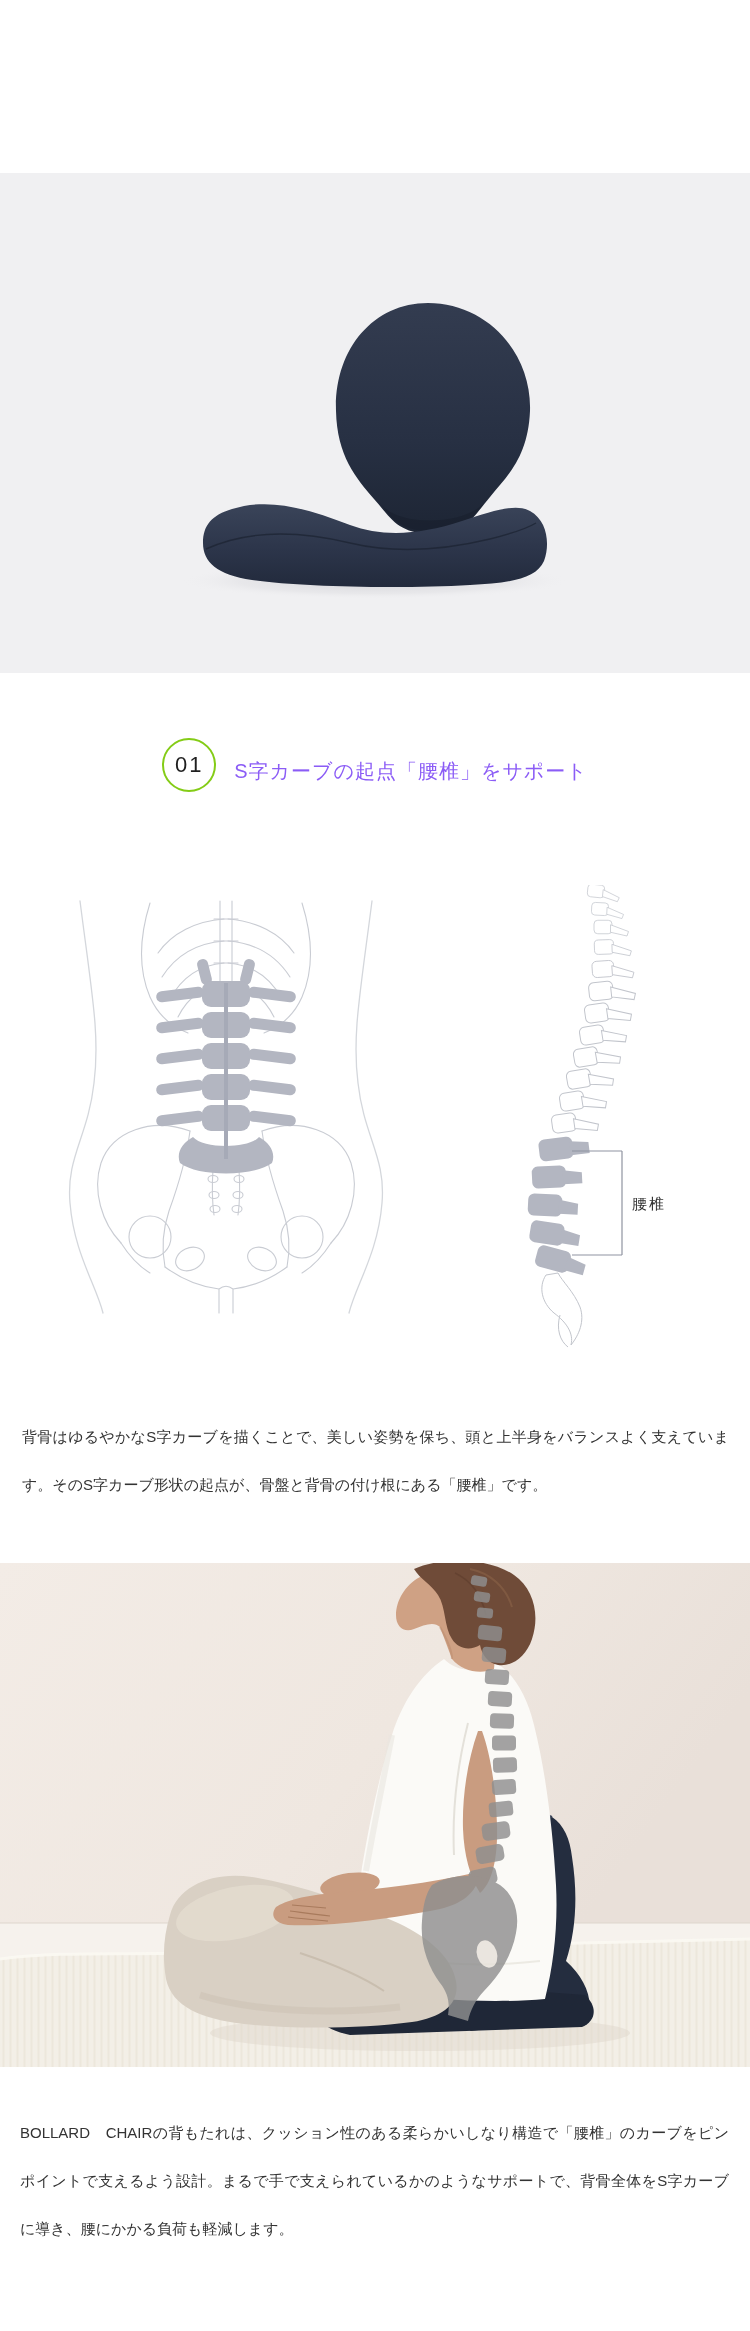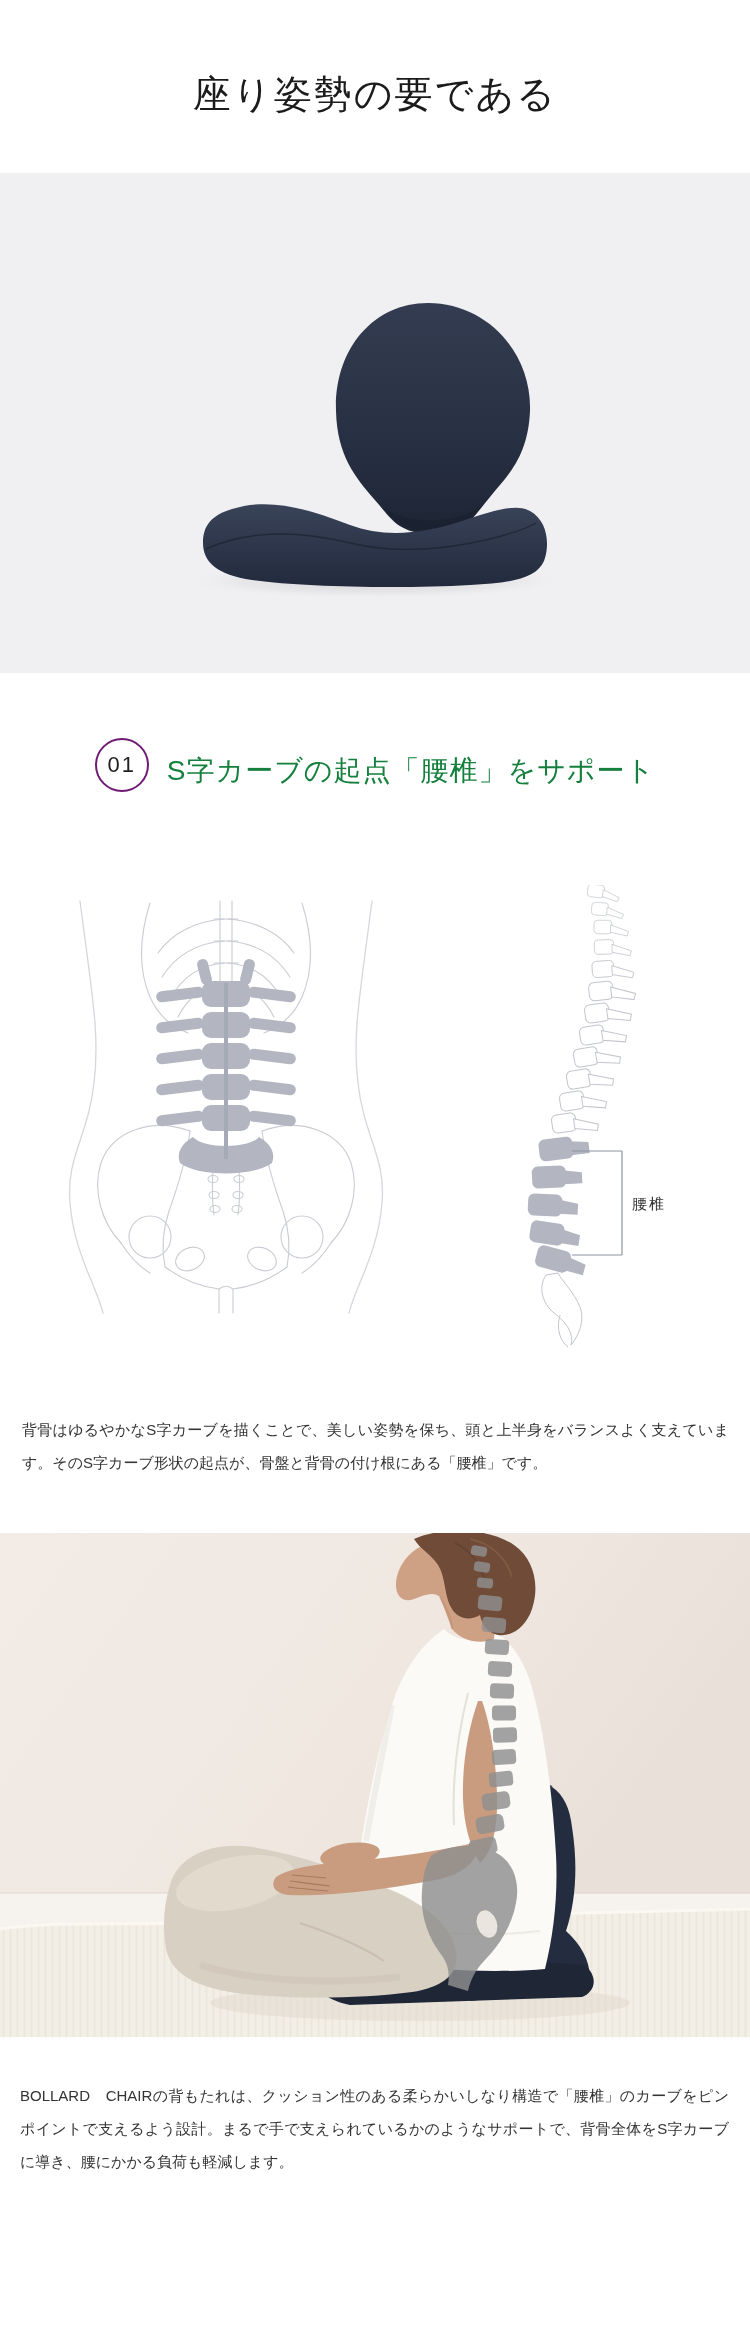--- a/index.html
+++ b/index.html
@@ -20,45 +20,45 @@
     margin-top:41px;height:500px;background:#f0f0f2;
     display:flex;align-items:center;justify-content:center;overflow:hidden;
   }
   .product-stage svg{display:block;width:750px;height:500px;}
   
   .feature-head{
     margin-top:64px;height:56px;
     display:flex;align-items:center;justify-content:center;gap:18px;
   }
   .num-badge{
-    width:54px;height:54px;border:2px solid #701a75;border-radius:50%;
+    width:54px;height:54px;border:2px solid #84cc16;border-radius:50%;
     display:flex;align-items:center;justify-content:center;
     font-size:22px;letter-spacing:2px;color:#1f1f1f;box-sizing:border-box;
   }
-  .feature-title{font-size:28px;letter-spacing:1px;color:#15803d;margin-top:12px;}
+  .feature-title{font-size:20px;letter-spacing:1px;color:#8b5cf6;margin-top:12px;}
   
   .anatomy{margin-top:92px;}
   .anatomy svg{display:block;width:750px;height:470px;}
   
   .copy{
     margin:0;padding:0 21px 0 22px;
-    font-size:15px;line-height:33px;color:#333333;text-align:justify;
+    font-size:15px;line-height:48px;color:#333333;text-align:justify;
   }
   .copy.first{margin-top:58px;}
   .copy.second{margin-top:42px;padding-left:20px;}
   
   .photo{margin-top:54px;height:504px;overflow:hidden;}
   .photo svg{display:block;width:750px;height:504px;}
 </style>
 </head>
 <body>
 
 <header class="hero">
   <h1>
-    <span>座り姿勢の要である</span><br>
+    <br>
   </h1>
 </header>
 
 <section class="product-stage">
   <svg viewBox="0 0 750 500" aria-hidden="true">
     <defs>
       <radialGradient id="shadowG" cx="50%" cy="50%" r="50%">
         <stop offset="0%" stop-color="#c2c2c8" stop-opacity="0.65"></stop>
         <stop offset="70%" stop-color="#d8d8dc" stop-opacity="0.35"></stop>
         <stop offset="100%" stop-color="#f0f0f2" stop-opacity="0"></stop>

